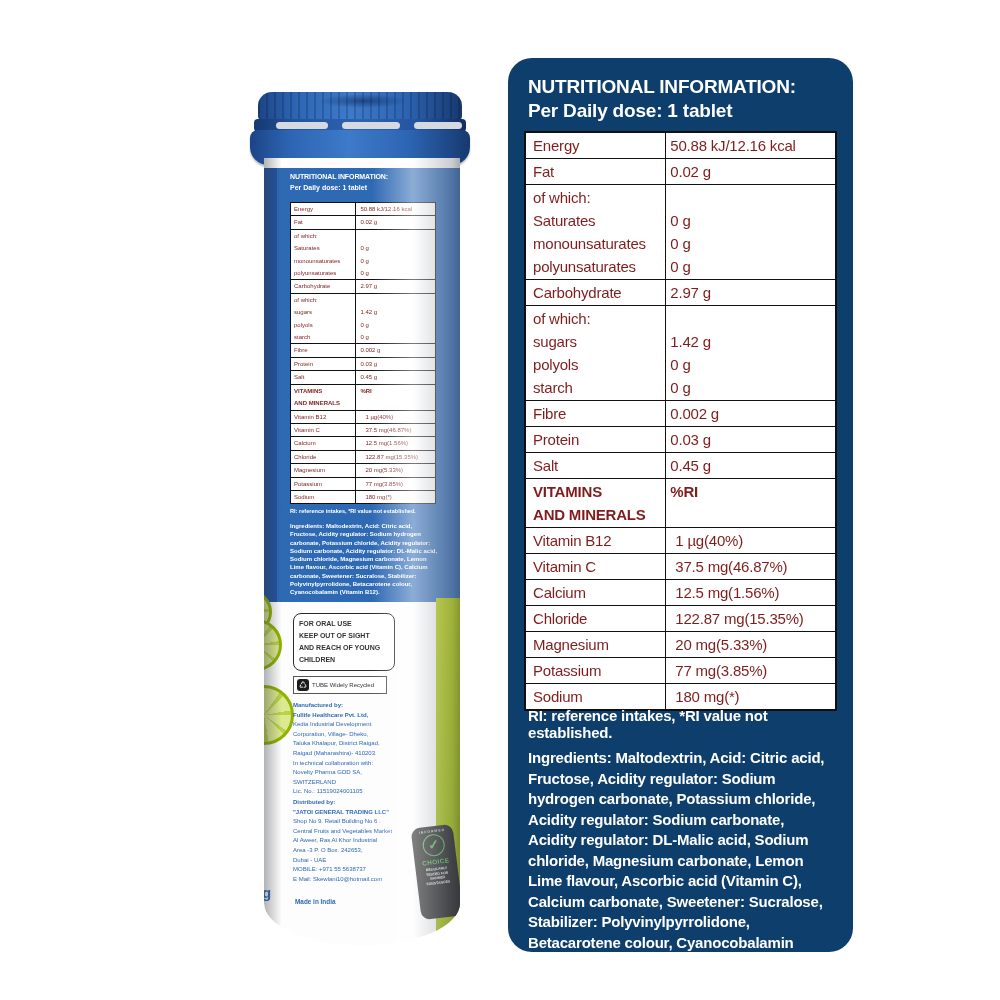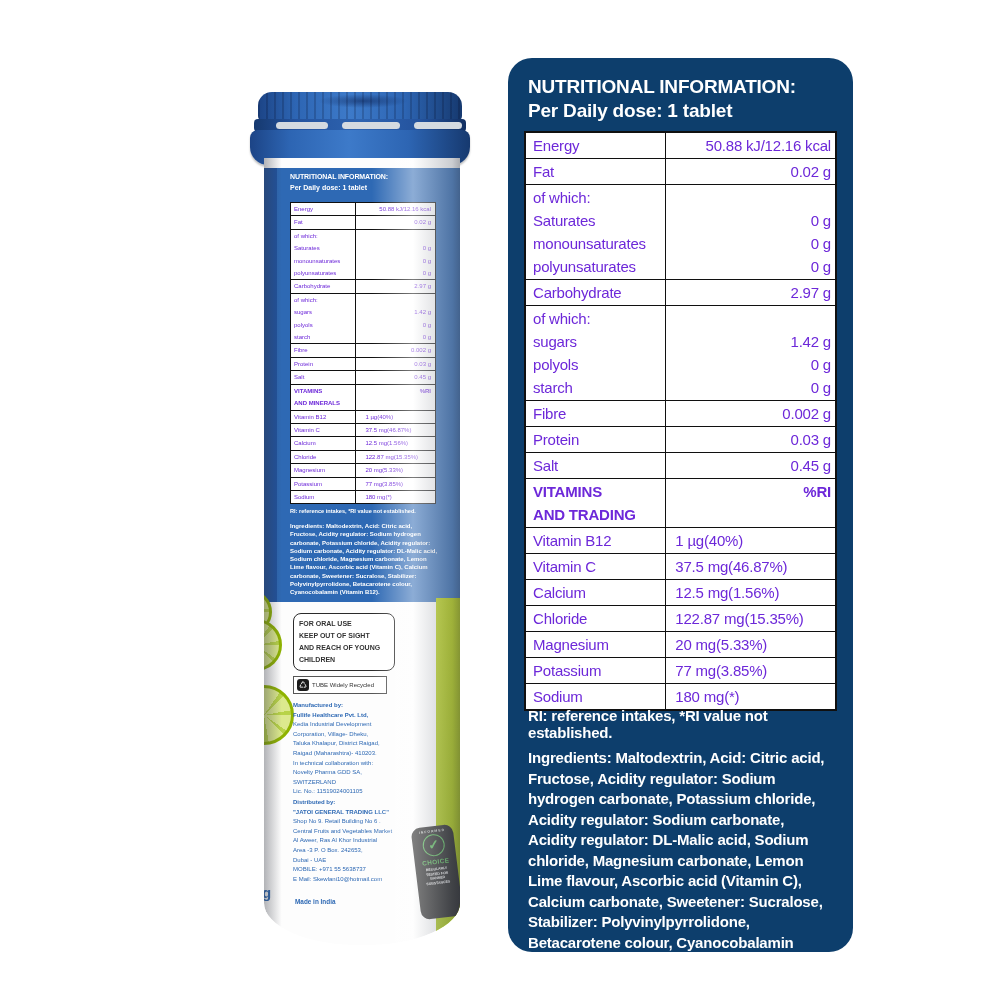--- a/index.html
+++ b/index.html
@@ -4,27 +4,27 @@
 <style>
   html,body{margin:0;padding:0;background:#ffffff;}
   *{box-sizing:border-box;font-family:"Liberation Sans", sans-serif;}
   .canvas{position:relative;width:980px;height:1000px;background:#fff;overflow:hidden;}
 
   
   .panel{position:absolute;left:508px;top:58px;width:345px;height:894px;
          background:#0d3e6c;border-radius:24px;color:#fff;}
   .panel-title{position:absolute;left:20px;top:18px;font-size:19px;font-weight:700;letter-spacing:-0.2px;}
   .panel-subtitle{position:absolute;left:20px;top:42px;font-size:19px;font-weight:700;letter-spacing:-0.2px;}
-  .ntable{background:#fff;color:#6d28d9;border:2.5px solid #101010;}
+  .ntable{background:#fff;color:#7f1d1d;border:2.5px solid #101010;}
   .ntable.big{position:absolute;left:16px;top:73px;width:313px;font-size:15px;line-height:23px;letter-spacing:-0.2px;}
   .nrow{display:flex;border-top:1.5px solid #101010;}
   .nrow:first-child{border-top:none;}
   .nc{white-space:pre-line;padding:1px 4px;}
   .nl{flex:0 0 45.4%;border-right:1.5px solid #101010;padding-left:7px;}
-  .nv{flex:1;text-align:right;}
+  .nv{flex:1;text-align:left;}
   .t-vitamin .nv{display:flex;justify-content:flex-start;text-align:left;padding:1px 7px 1px 9px;}
   .t-header{font-weight:700;}
   .pct:empty,.amt:empty{display:none;}
   .ri-note{position:absolute;left:20px;top:649px;font-size:15px;font-weight:700;letter-spacing:-0.2px;}
   .ingredients{position:absolute;left:20px;top:690px;width:305px;font-size:15px;line-height:20.5px;
                font-weight:700;letter-spacing:-0.2px;}
 
   
   .cap-dome{position:absolute;left:258px;top:92px;width:204px;height:30px;border-radius:14px 14px 6px 6px;
     background:linear-gradient(90deg,#1c4486,#2d65b3 18%,#3d7ac9 45%,#2d65b3 72%,#16396f);}
@@ -283,21 +283,21 @@
         <div class="nrow t-plain">
           <div class="nc nl">Protein</div>
           <div class="nc nv">0.03 g</div>
         </div>
         <div class="nrow t-plain">
           <div class="nc nl">Salt</div>
           <div class="nc nv">0.45 g</div>
         </div>
         <div class="nrow t-header">
           <div class="nc nl">VITAMINS
-AND TRADING</div>
+AND MINERALS</div>
           <div class="nc nv">%RI</div>
         </div>
         <div class="nrow t-vitamin">
           <div class="nc nl">Vitamin B12</div>
           <div class="nc nv"><span class="amt">1 µg</span><span class="pct">(40%)</span></div>
         </div>
         <div class="nrow t-vitamin">
           <div class="nc nl">Vitamin C</div>
           <div class="nc nv"><span class="amt">37.5 mg</span><span class="pct">(46.87%)</span></div>
         </div>

